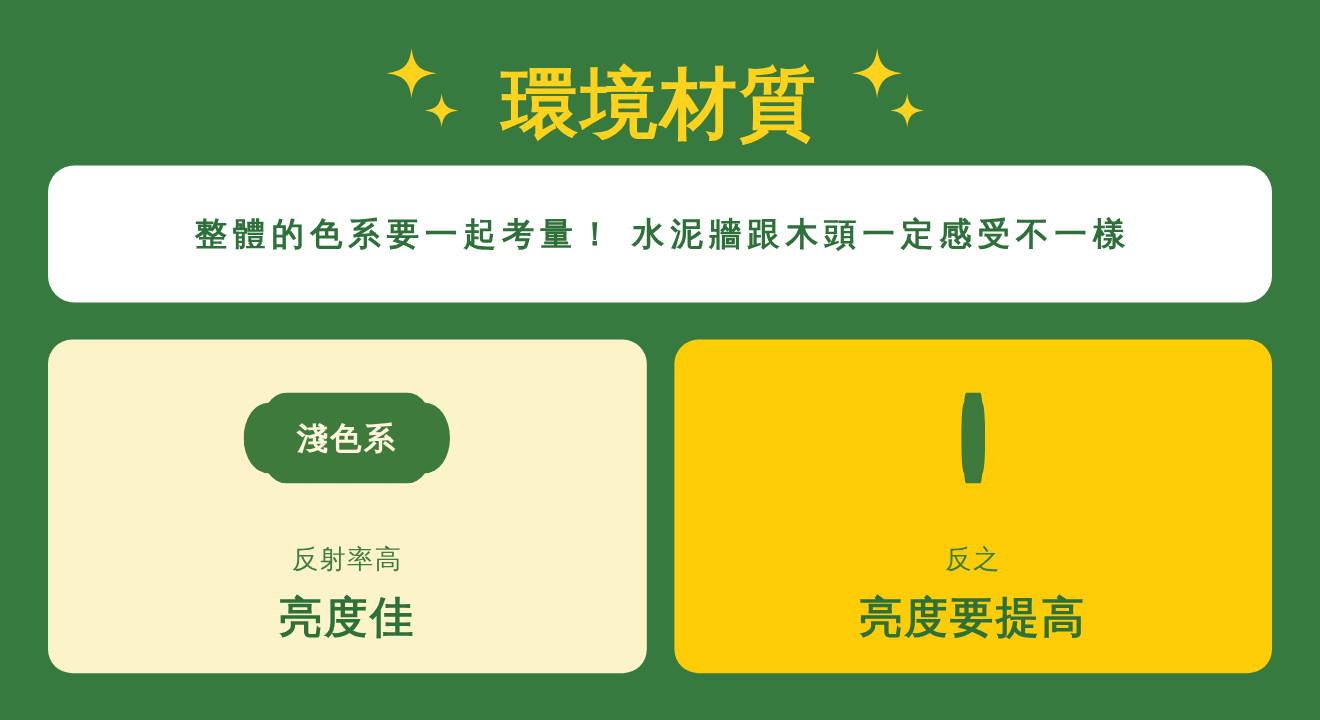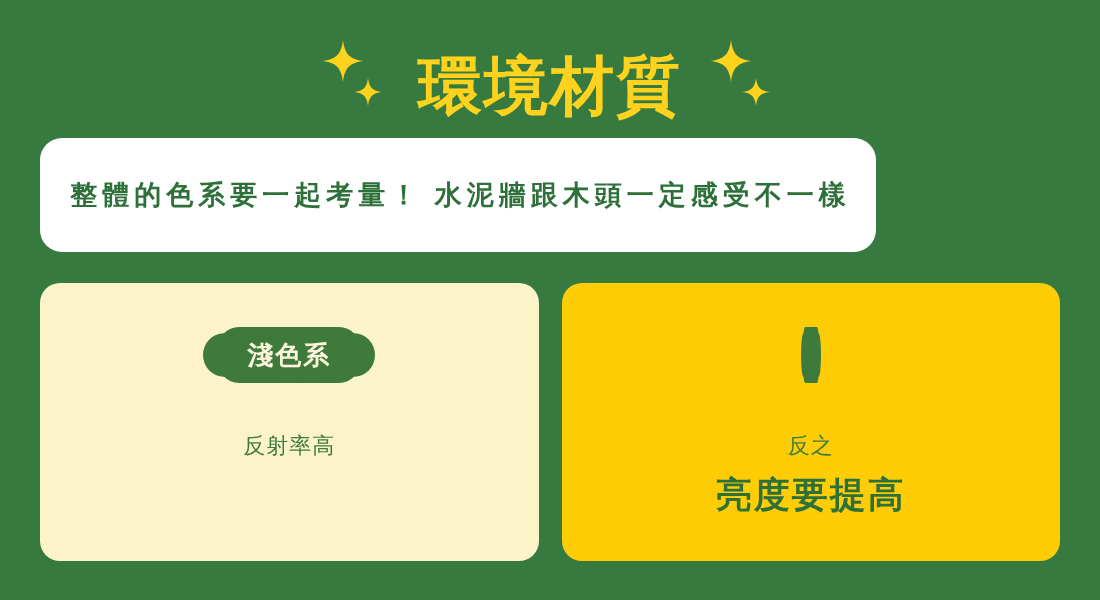--- a/index.html
+++ b/index.html
@@ -35,21 +35,21 @@
     flex:0 0 auto;
   }
   .sparkle-group svg{ position:absolute; }
   .spark-big{ left:2px; top:2px; }
   .spark-small{ left:34px; top:40px; }
 
   
   #banner{
     position:absolute;
     left:40px; top:138px;
-    width:836px; height:114px;
+    width:1020px; height:114px;
     background:#ffffff;
     border-radius:22px;
     display:flex; align-items:center; justify-content:center;
   }
   #banner-text{
     color:#2e7039;
     font-size:27px;
     font-weight:bold;
     letter-spacing:5px;
     white-space:nowrap;
@@ -72,21 +72,21 @@
     flex-direction:column;
     align-items:center;
   }
   .card-light{ background:#fdf3c8; }
   .card-dark{ background:#ffcd05; }
 
   
   .badge{
     position:relative;
     margin-top:44px;
-    height:56px;
+    height:76px;
     display:flex; align-items:center; justify-content:flex-start;
     padding:0 10px;
   }
   .badge .scallop{
     position:absolute;
     left:0; top:0;
     width:100%; height:100%;
     pointer-events:none;
   }
   .badge-label{
@@ -155,20 +155,21 @@
           <circle cx="24" cy="31" r="24"></circle>
           <circle cx="62" cy="31" r="29"></circle>
           <circle cx="100" cy="31" r="30"></circle>
           <circle cx="138" cy="31" r="29"></circle>
           <circle cx="176" cy="31" r="24"></circle>
         </g>
       </svg>
       <span class="badge-label">淺色系</span>
     </div>
     <div class="card-sub">反射率高</div>
+    <div class="card-main">亮度佳</div>
   </div>
 
   <div class="card card-dark">
     <div class="badge">
       <svg class="scallop" viewBox="0 0 200 62" preserveAspectRatio="none">
         <g fill="#3d7a3c">
           <rect x="16" y="0" width="168" height="62" rx="26"></rect>
           <circle cx="24" cy="31" r="24"></circle>
           <circle cx="62" cy="31" r="29"></circle>
           <circle cx="100" cy="31" r="30"></circle>

